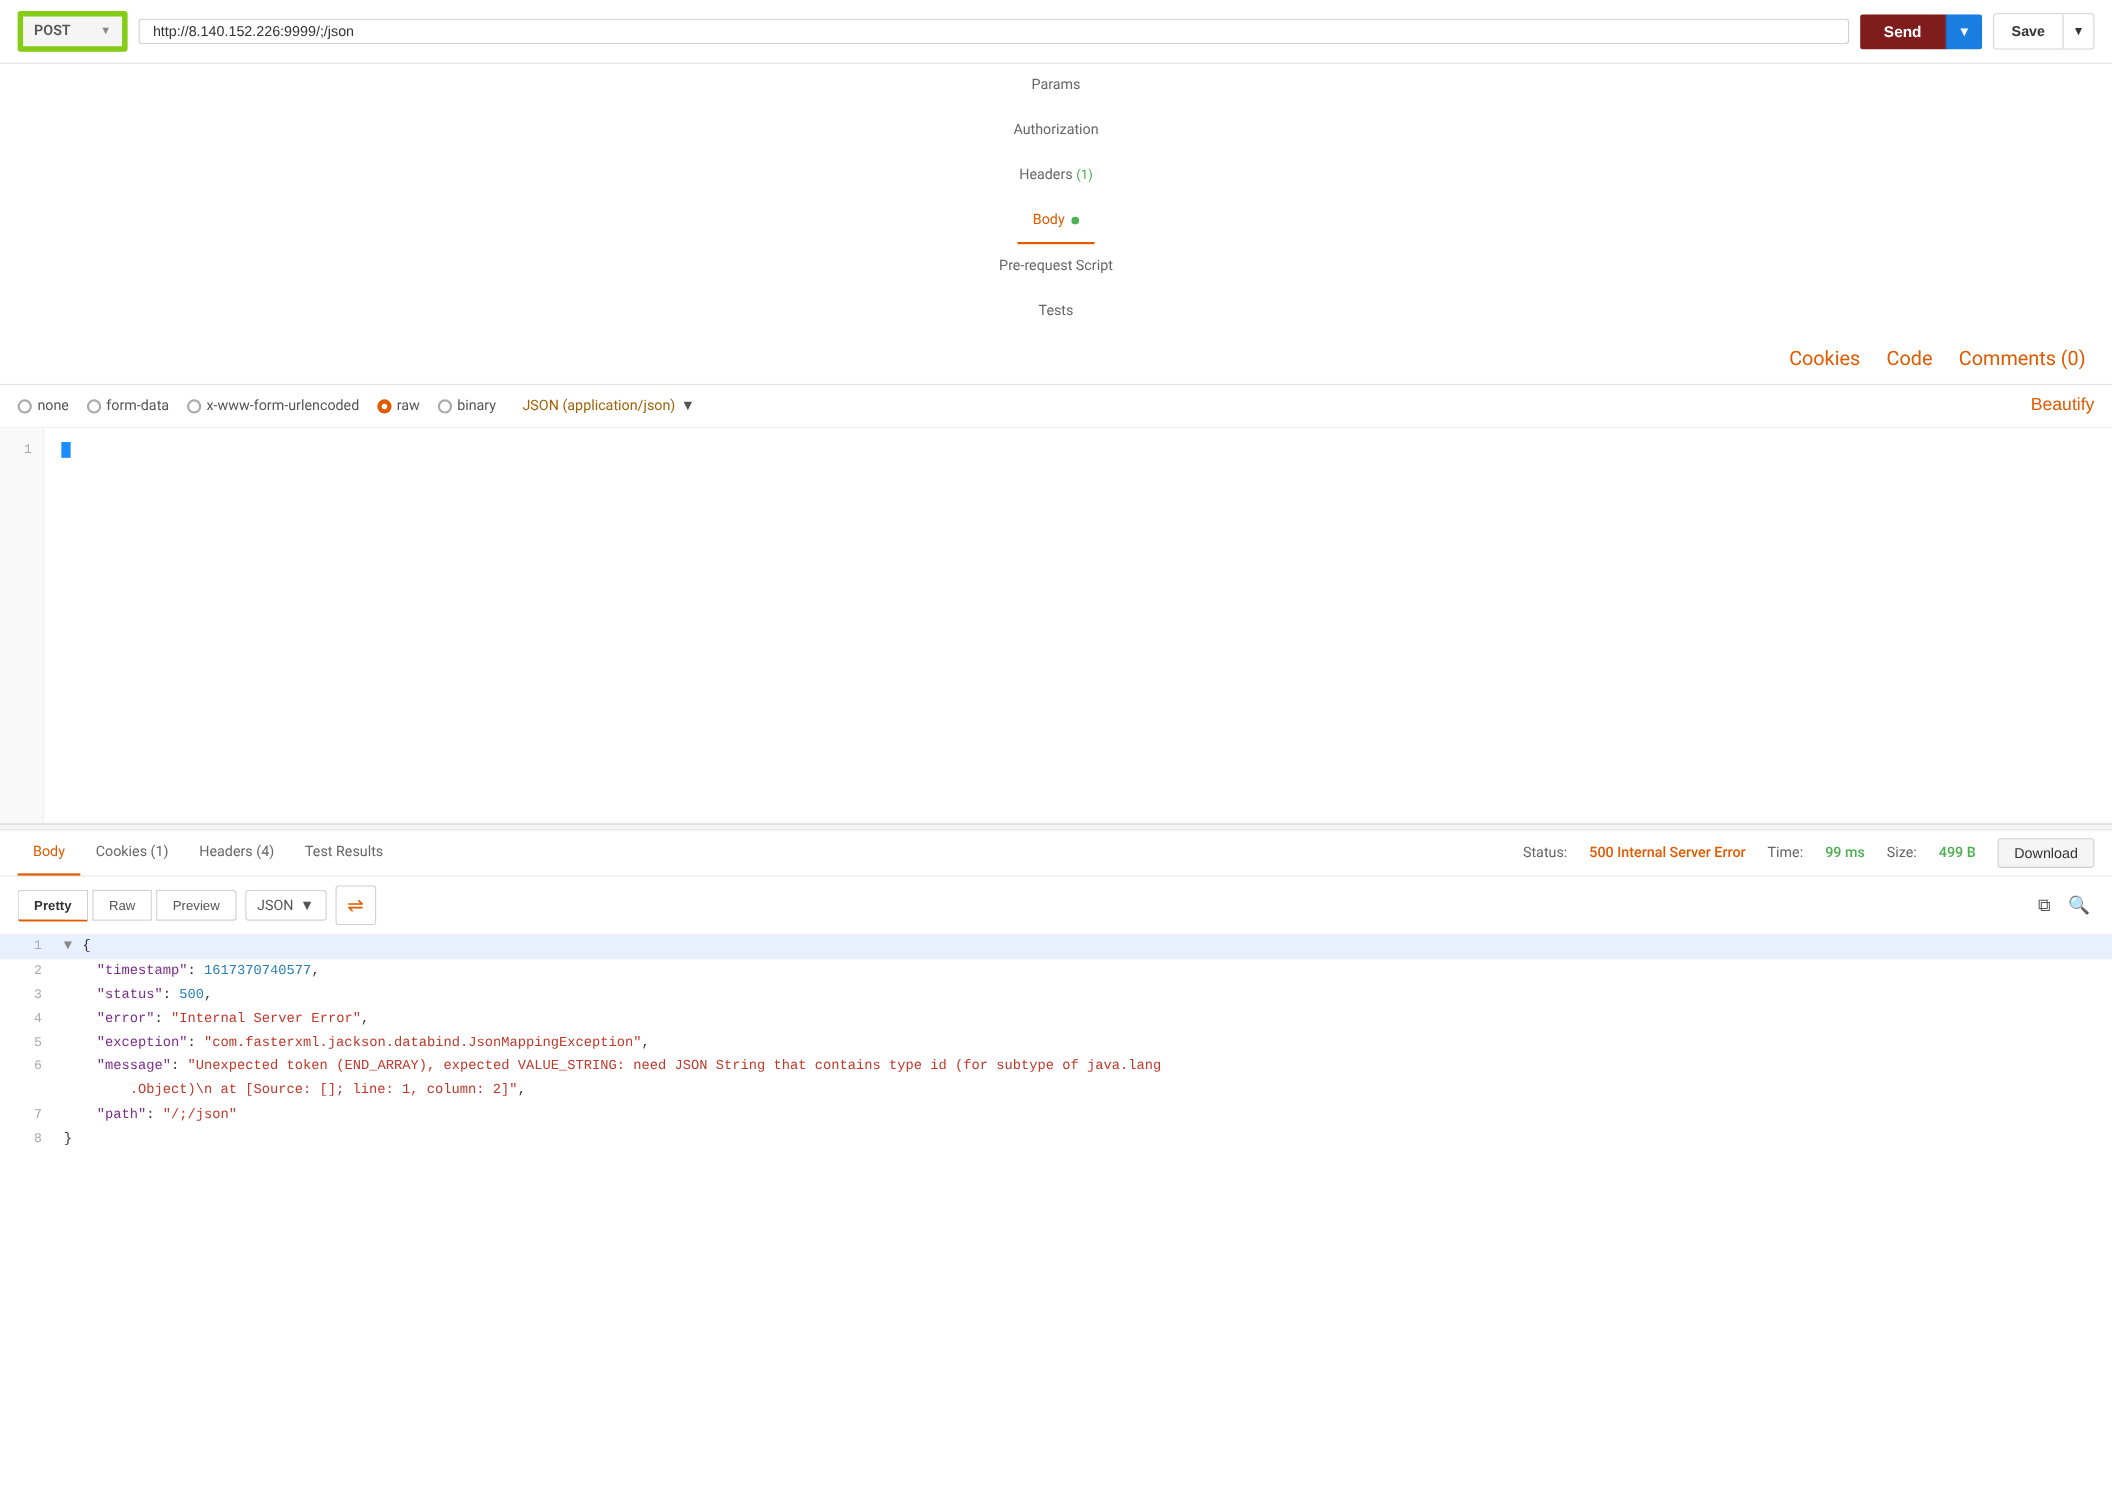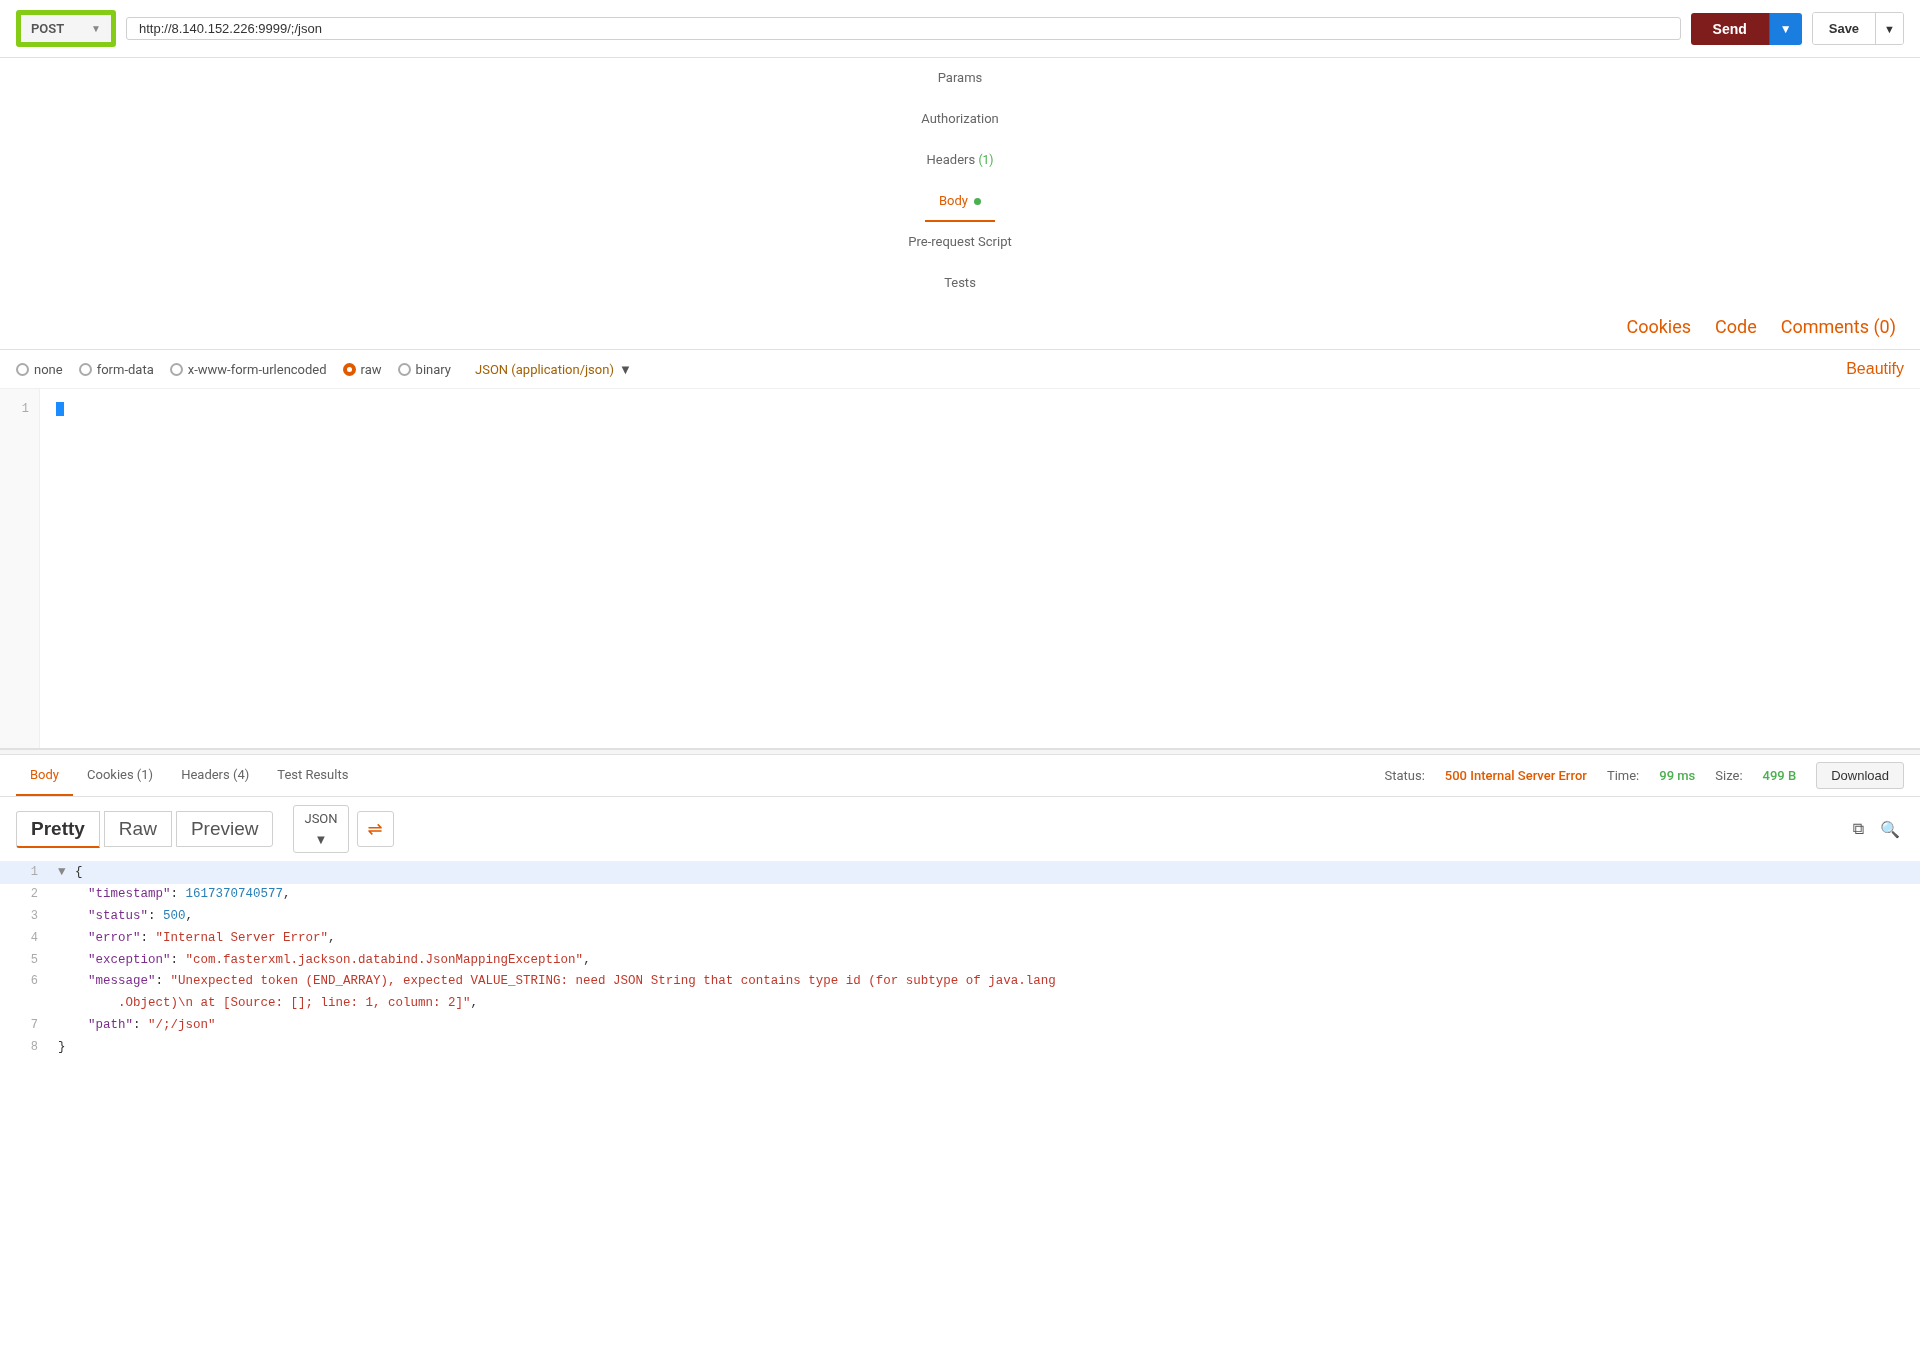--- a/index.html
+++ b/index.html
@@ -285,21 +285,21 @@
     .resp-toolbar {
       display: flex;
       align-items: center;
       padding: 8px 16px;
       gap: 4px;
       background: #fff;
       border-bottom: 1px solid #f0f0f0;
     }
     .view-btn {
       padding: 6px 14px;
-      font-size: 19px;
+      font-size: 12px;
       border: 1px solid #d0d0d0;
       background: #fff;
       cursor: pointer;
       color: #555;
       border-radius: 0;
     }
     .view-btn:first-child { border-radius: 3px 0 0 3px; }
     .view-btn.active {
       background: #fff;
       border-bottom: 2px solid transparent;
@@ -309,23 +309,22 @@
     .format-select {
       display: flex;
       align-items: center;
       border: 1px solid #d0d0d0;
       border-radius: 3px;
       padding: 5px 10px;
       font-size: 13px;
       color: #555;
       cursor: pointer;
       background: #fff;
-      margin-left: 16px;
+      margin-left: 4px;
       gap: 6px;
-      flex-direction: column;
     }
     .wrap-btn {
       padding: 6px 10px;
       border: 1px solid #d0d0d0;
       border-radius: 3px;
       background: #fff;
       color: #e05a00;
       cursor: pointer;
       font-size: 16px;
       margin-left: 4px;

